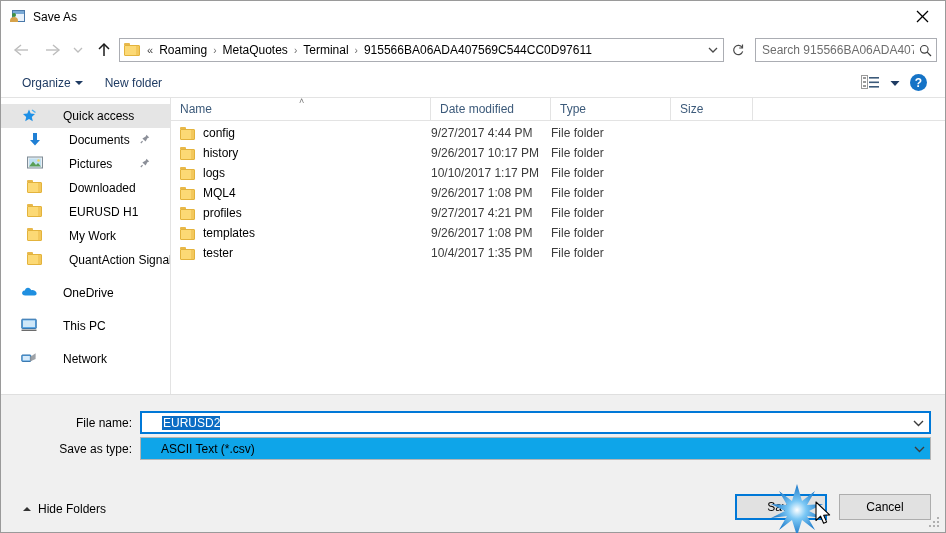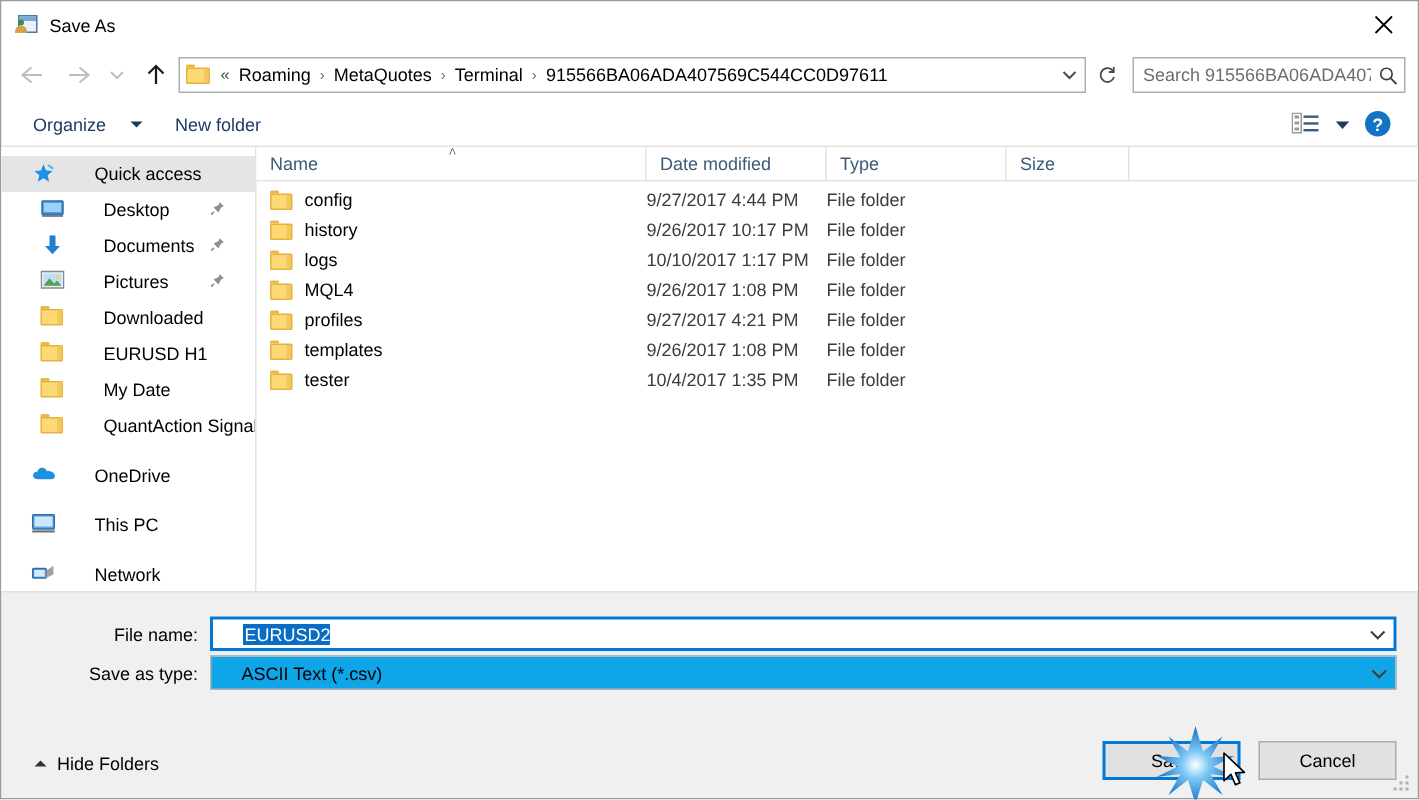--- a/index.html
+++ b/index.html
@@ -199,21 +199,21 @@
     display: flex;
     align-items: center;
     padding: 0 10px 0 14px;
   }
   .tb-item {
     font-size: 12px;
     color: #1f3b63;
     padding: 3px 7px;
     display: flex;
     align-items: center;
-    gap: 16px;
+    gap: 4px;
   }
   .tb-caret {
     width: 0; height: 0;
     border-left: 4px solid transparent;
     border-right: 4px solid transparent;
     border-top: 4px solid #1f3b63;
     display: inline-block;
   }
   .tb-spacer { flex: 1 1 auto; }
   .tb-right { display: flex; align-items: center; gap: 10px; padding-right: 8px;}
@@ -586,36 +586,20 @@
       <div class="nav-item root selected">
         <span class="nav-ico">
           <svg width="16" height="16" viewBox="0 0 16 16">
             <path d="M8 1.5 L9.7 5.6 L14 6 L10.8 8.9 L11.8 13.2 L8 10.9 L4.2 13.2 L5.2 8.9 L2 6 L6.3 5.6 Z" fill="#1e90e6"></path>
             <path d="M11 2 L14.5 4.5" stroke="#49b0f0" stroke-width="1.4"></path>
           </svg>
         </span>
         <span class="nav-label">Quick access</span>
       </div>
 
-      <div class="nav-item lvl0">
-        <span class="nav-ico">
-          <svg width="16" height="14" viewBox="0 0 16 14">
-            <rect x="1" y="2" width="14" height="9" rx="0.6" fill="#3f96e0" stroke="#2a6fae" stroke-width="1"></rect>
-            <rect x="2.2" y="3.2" width="11.6" height="6.2" fill="#9fd0f5"></rect>
-            <rect x="1" y="11.2" width="14" height="1.4" fill="#7d7d7d"></rect>
-          </svg>
-        </span>
-        <span class="nav-label">Desktop</span>
-        <span class="pin">
-          <svg width="10" height="12" viewBox="0 0 10 12">
-            <path d="M6.5 0.8 L9.2 3.5 L7.4 4.3 L5.6 7.6 L2.4 4.4 L5.7 2.6 Z" fill="#8c9099"></path>
-            <line x1="2.6" y1="7.2" x2="0.8" y2="9" stroke="#8c9099" stroke-width="1.2"></line>
-          </svg>
-        </span>
-      </div>
 
       <div class="nav-item lvl0">
         <span class="nav-ico">
           <svg width="16" height="15" viewBox="0 0 16 15">
             <path d="M6 1 L10 1 L10 8 L13 8 L8 13.5 L3 8 L6 8 Z" fill="#1f7fd4"></path>
           </svg>
         </span>
         <span class="nav-label">Documents</span>
         <span class="pin">
           <svg width="10" height="12" viewBox="0 0 10 12">
@@ -663,21 +647,21 @@
         <span class="nav-label">EURUSD H1</span>
       </div>
 
       <div class="nav-item lvl0">
         <span class="nav-ico">
           <span class="folder-ico" style="width:15px;height:13px;display:block;">
             <span class="tab"></span>
               <span class="bodyf"></span>
           </span>
         </span>
-        <span class="nav-label">My Date</span>
+        <span class="nav-label">My Work</span>
       </div>
 
       <div class="nav-item lvl0">
         <span class="nav-ico">
           <span class="folder-ico" style="width:15px;height:13px;display:block;">
             <span class="tab"></span>
               <span class="bodyf"></span>
           </span>
         </span>
         <span class="nav-label">QuantAction Signal</span>

